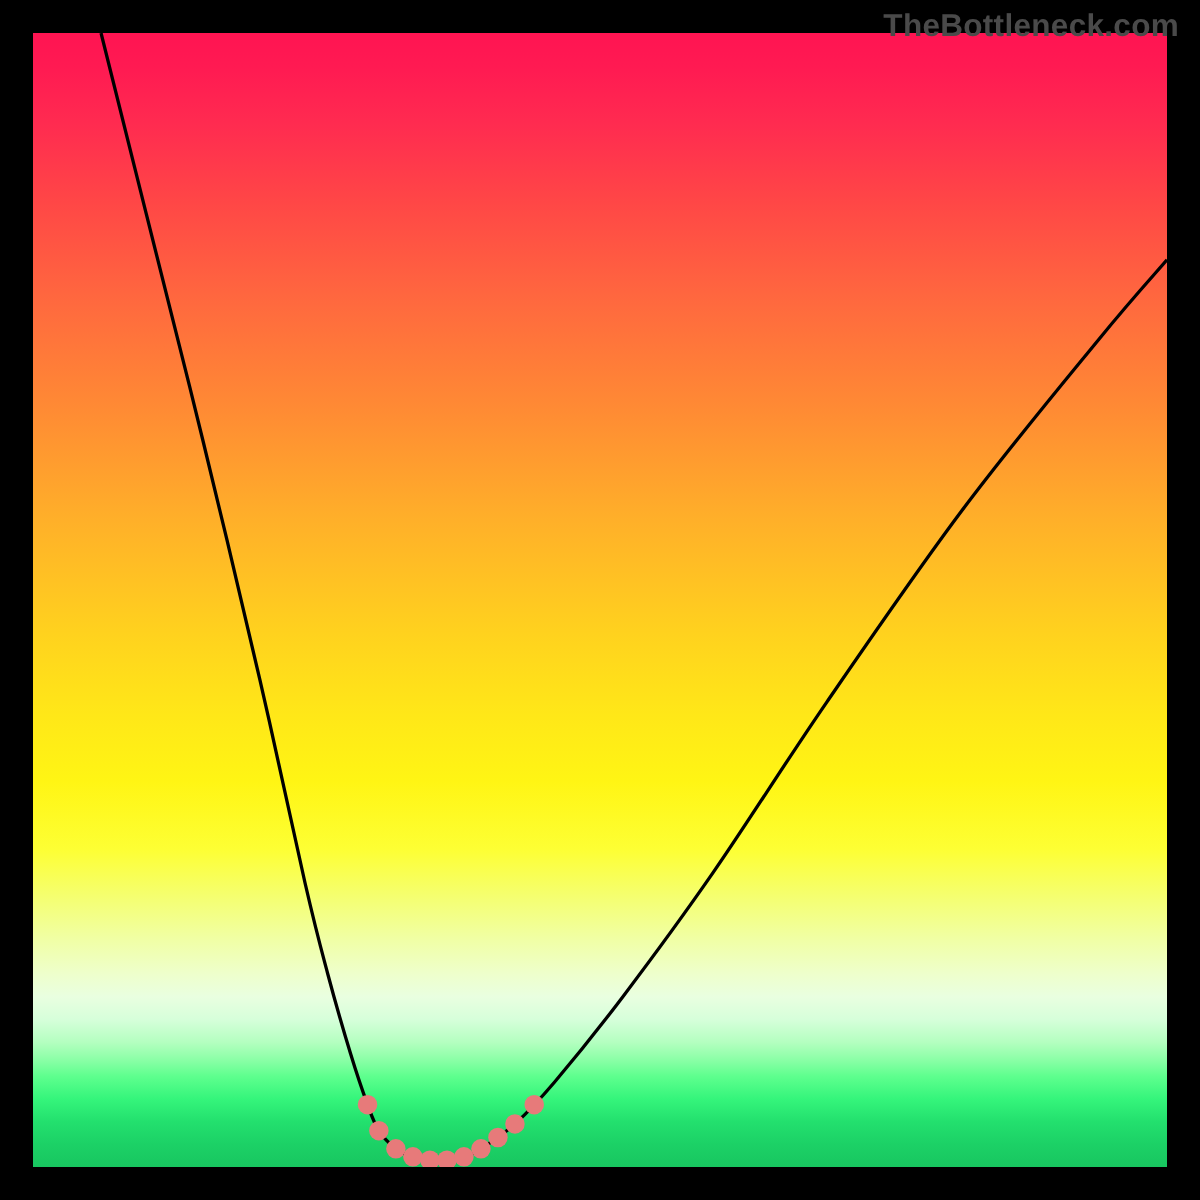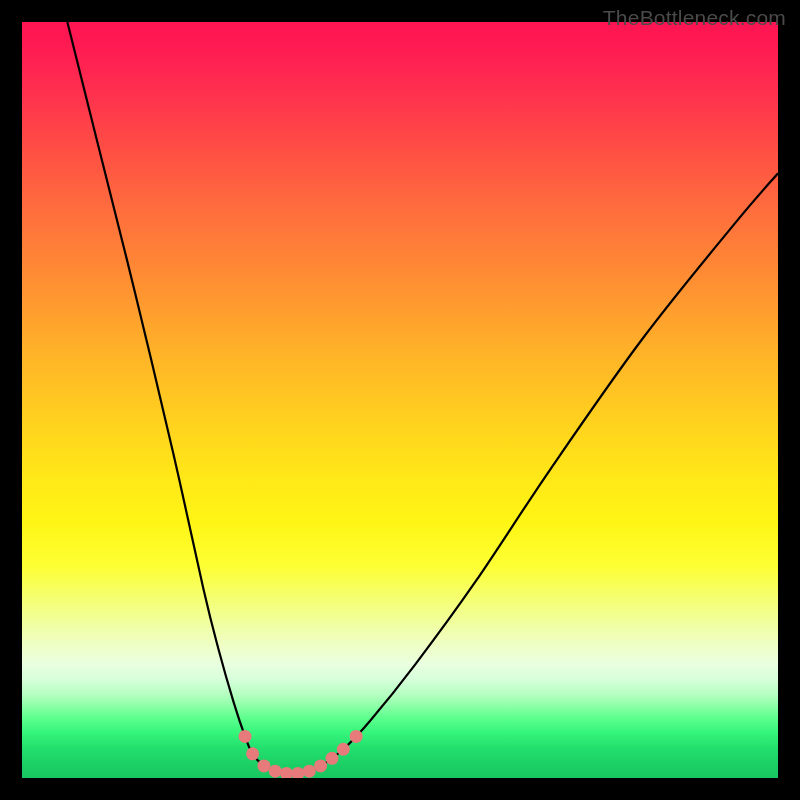--- a/index.html
+++ b/index.html
@@ -16,21 +16,21 @@
     width: 800px;
     height: 800px;
     background: #000;
   }
   .watermark {
     position: absolute;
     top: 6px;
     right: 14px;
     color: #4a4a4a;
     font-size: 21px;
-    font-weight: 400;
+    font-weight: 700;
     letter-spacing: 0.2px;
     z-index: 10;
   }
   .plot {
     position: absolute;
     left: 22px;
     top: 22px;
     width: 756px;
     height: 756px;
     

